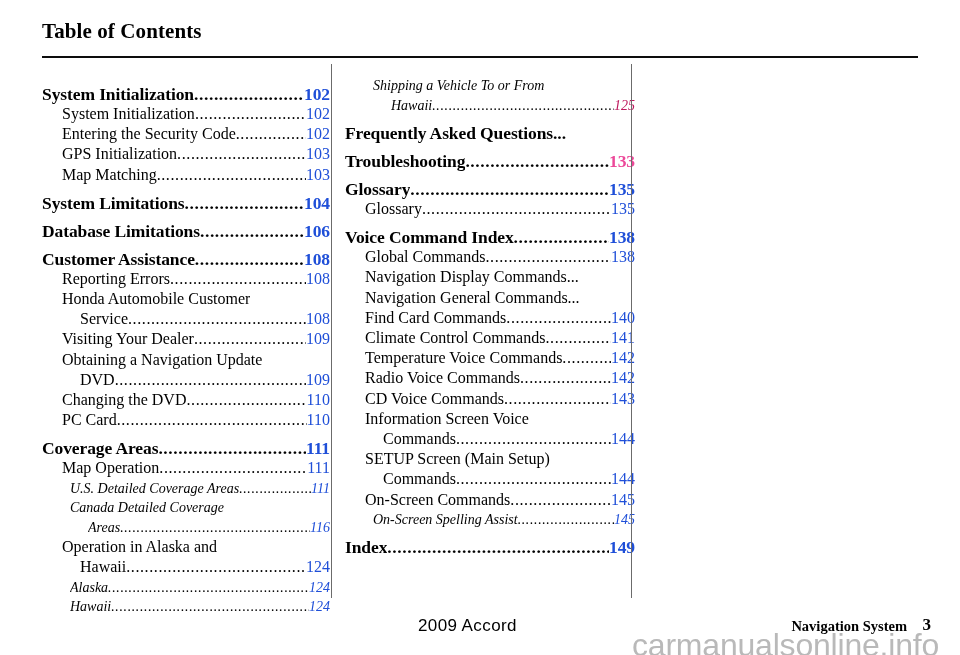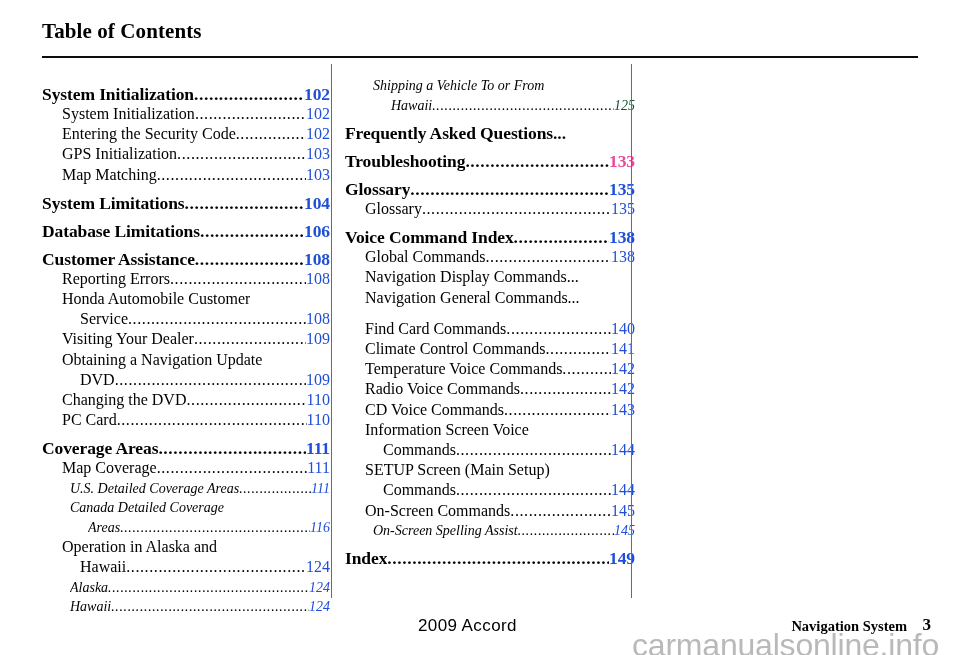--- a/index.html
+++ b/index.html
@@ -263,21 +263,21 @@
         <span class="label">PC Card</span>
         <span class="leader"></span>
         <span class="pageno" style="color: rgb(31, 79, 216);">110</span>
       </div>
       <div class="toc-entry lvl0">
         <span class="label">Coverage Areas</span>
         <span class="leader"></span>
         <span class="pageno" style="color: rgb(31, 79, 216);">111</span>
       </div>
       <div class="toc-entry lvl1">
-        <span class="label">Map Coverage</span>
+        <span class="label">Map Operation</span>
         <span class="leader"></span>
         <span class="pageno" style="color: rgb(31, 79, 216);">111</span>
       </div>
       <div class="toc-entry lvl2">
         <span class="label">U.S. Detailed Coverage Areas</span>
         <span class="leader"></span>
         <span class="pageno" style="color: rgb(31, 79, 216);">111</span>
       </div>
       <div class="toc-entry lvl2 gap-0 noleader">
         <span class="label">Canada Detailed Coverage</span>
@@ -307,21 +307,21 @@
       </div>
     </div>
   <div class="col-divider" id="divider-1" style="border-left-color: rgb(107, 107, 107);"></div>
   <div class="column" id="column-right">
       <div class="toc-entry lvl2 gap-0 noleader">
         <span class="label">Shipping a Vehicle To or From</span>
       </div>
       <div class="toc-entry lvl2 cont2 gap-0">
         <span class="label">Hawaii</span>
         <span class="leader"></span>
-        <span class="pageno" style="color: #14532d;">125</span>
+        <span class="pageno" style="color: #be185d;">125</span>
       </div>
       <div class="toc-entry lvl0 noleader">
         <span class="label">Frequently Asked Questions...</span>
       </div>
       <div class="toc-entry lvl0">
         <span class="label">Troubleshooting</span>
         <span class="leader"></span>
         <span class="pageno" style="color: #ec4899;">133</span>
       </div>
       <div class="toc-entry lvl0">
@@ -346,21 +346,21 @@
       </div>
       <div class="toc-entry lvl1 noleader">
         <span class="label">Navigation Display Commands...</span>
       </div>
       <div class="toc-entry lvl1 noleader">
         <span class="label">Navigation General Commands...</span>
       </div>
       <div class="toc-entry lvl1">
         <span class="label">Find Card Commands</span>
         <span class="leader"></span>
-        <span class="pageno" style="color: rgb(31, 79, 216); margin-top: 11px;">140</span>
+        <span class="pageno" style="color: rgb(31, 79, 216);">140</span>
       </div>
       <div class="toc-entry lvl1">
         <span class="label">Climate Control Commands</span>
         <span class="leader"></span>
         <span class="pageno" style="color: rgb(31, 79, 216);">141</span>
       </div>
       <div class="toc-entry lvl1">
         <span class="label">Temperature Voice Commands</span>
         <span class="leader"></span>
         <span class="pageno" style="color: rgb(31, 79, 216);">142</span>

